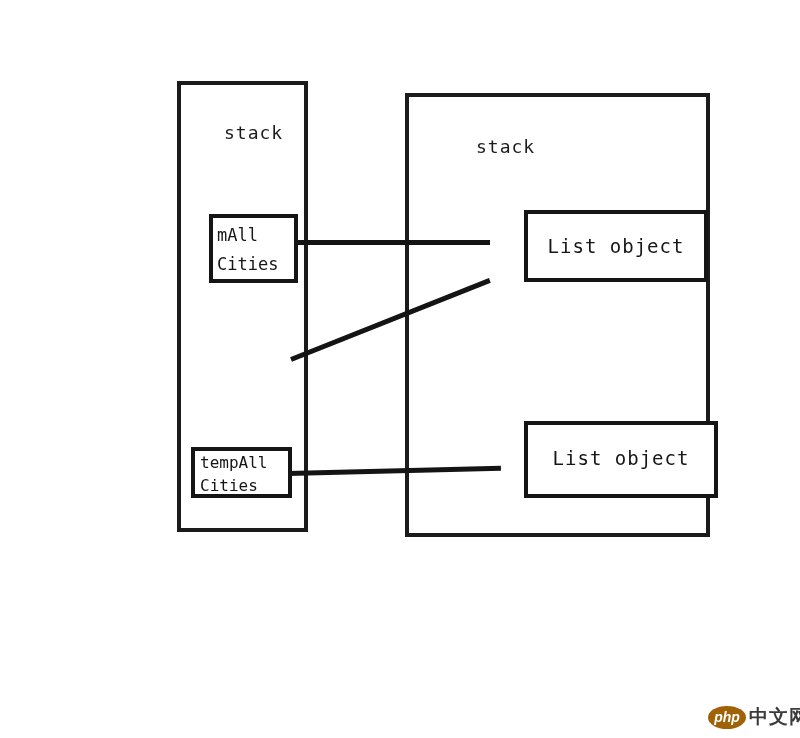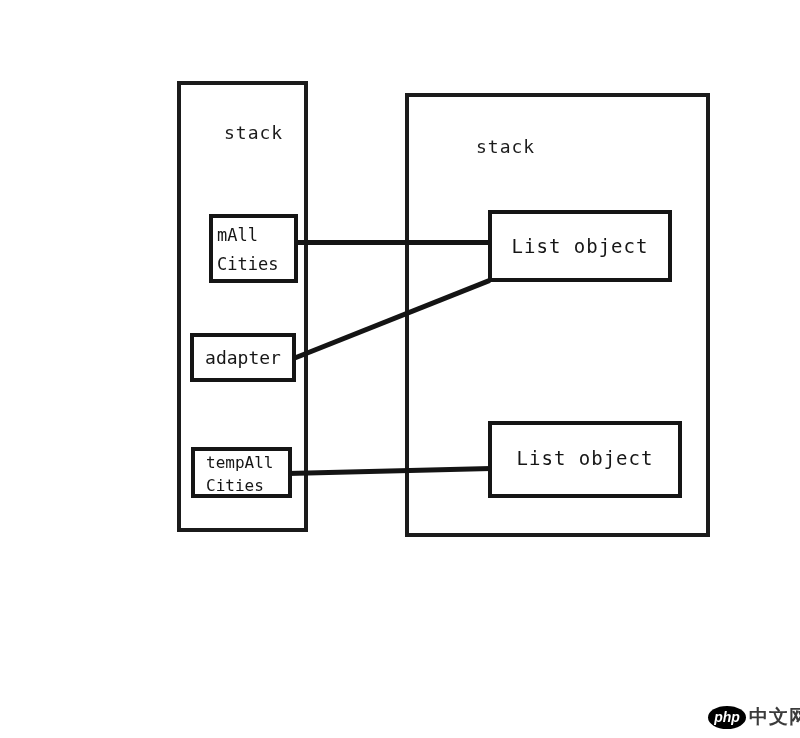--- a/index.html
+++ b/index.html
@@ -53,31 +53,32 @@
     margin-left: 10px;
   }
   .adapter-box {
     left: 190px; top: 333px; width: 106px; height: 49px;
     text-align: center;
     line-height: 41px;
     font-size: 18px;
   }
   .tempall-box {
     left: 191px; top: 447px; width: 101px; height: 51px;
-    padding: 0 0 0 11px;
+    padding: 0 0 0 5px;
     line-height: 22px;
     font-size: 16px;
   }
   .tempall-box .line { display: block; margin-top: 1px; }
   .mall-box .line { display: block; }
 
   .list-box {
     text-align: center;
     font-size: 19px;
     letter-spacing: 1px;
+    margin-left: 36px;
   }
   .list-box-1 { left: 488px; top: 210px; width: 184px; height: 72px; line-height: 64px; }
   .list-box-2 { left: 488px; top: 421px; width: 194px; height: 77px; line-height: 66px; }
 
   
   .connector {
     position: absolute;
     height: 5px;
     background: #141414;
     z-index: 2;
@@ -102,21 +103,21 @@
     left: 708px; top: 704px;
     display: flex;
     align-items: center;
     font-family: "Liberation Sans", sans-serif;
   }
   .wm-badge {
     display: inline-flex;
     align-items: center;
     justify-content: center;
     width: 38px; height: 23px;
-    background: #000000;
+    background: #a16207;
     border-radius: 50%;
     color: #ffffff;
     font-size: 14px;
     font-weight: bold;
     font-style: italic;
     letter-spacing: 0;
     line-height: 23px;
   }
   .wm-text {
     margin-left: 3px;
@@ -140,23 +141,20 @@
 
   <div class="connector conn-mall-list1"></div>
   <div class="connector conn-adapter-list1"></div>
   <div class="connector conn-tempall-list2"></div>
 
   <div class="node mall-box">
     <span class="line">mAll</span>
     <span class="line">Cities</span>
   </div>
 
-  <div class="node adapter-box">
-    <span>adapter</span>
-  </div>
 
   <div class="node tempall-box">
     <span class="line">tempAll</span>
     <span class="line">Cities</span>
   </div>
 
   <div class="node list-box list-box-1">
     <span>List object</span>
   </div>
 

